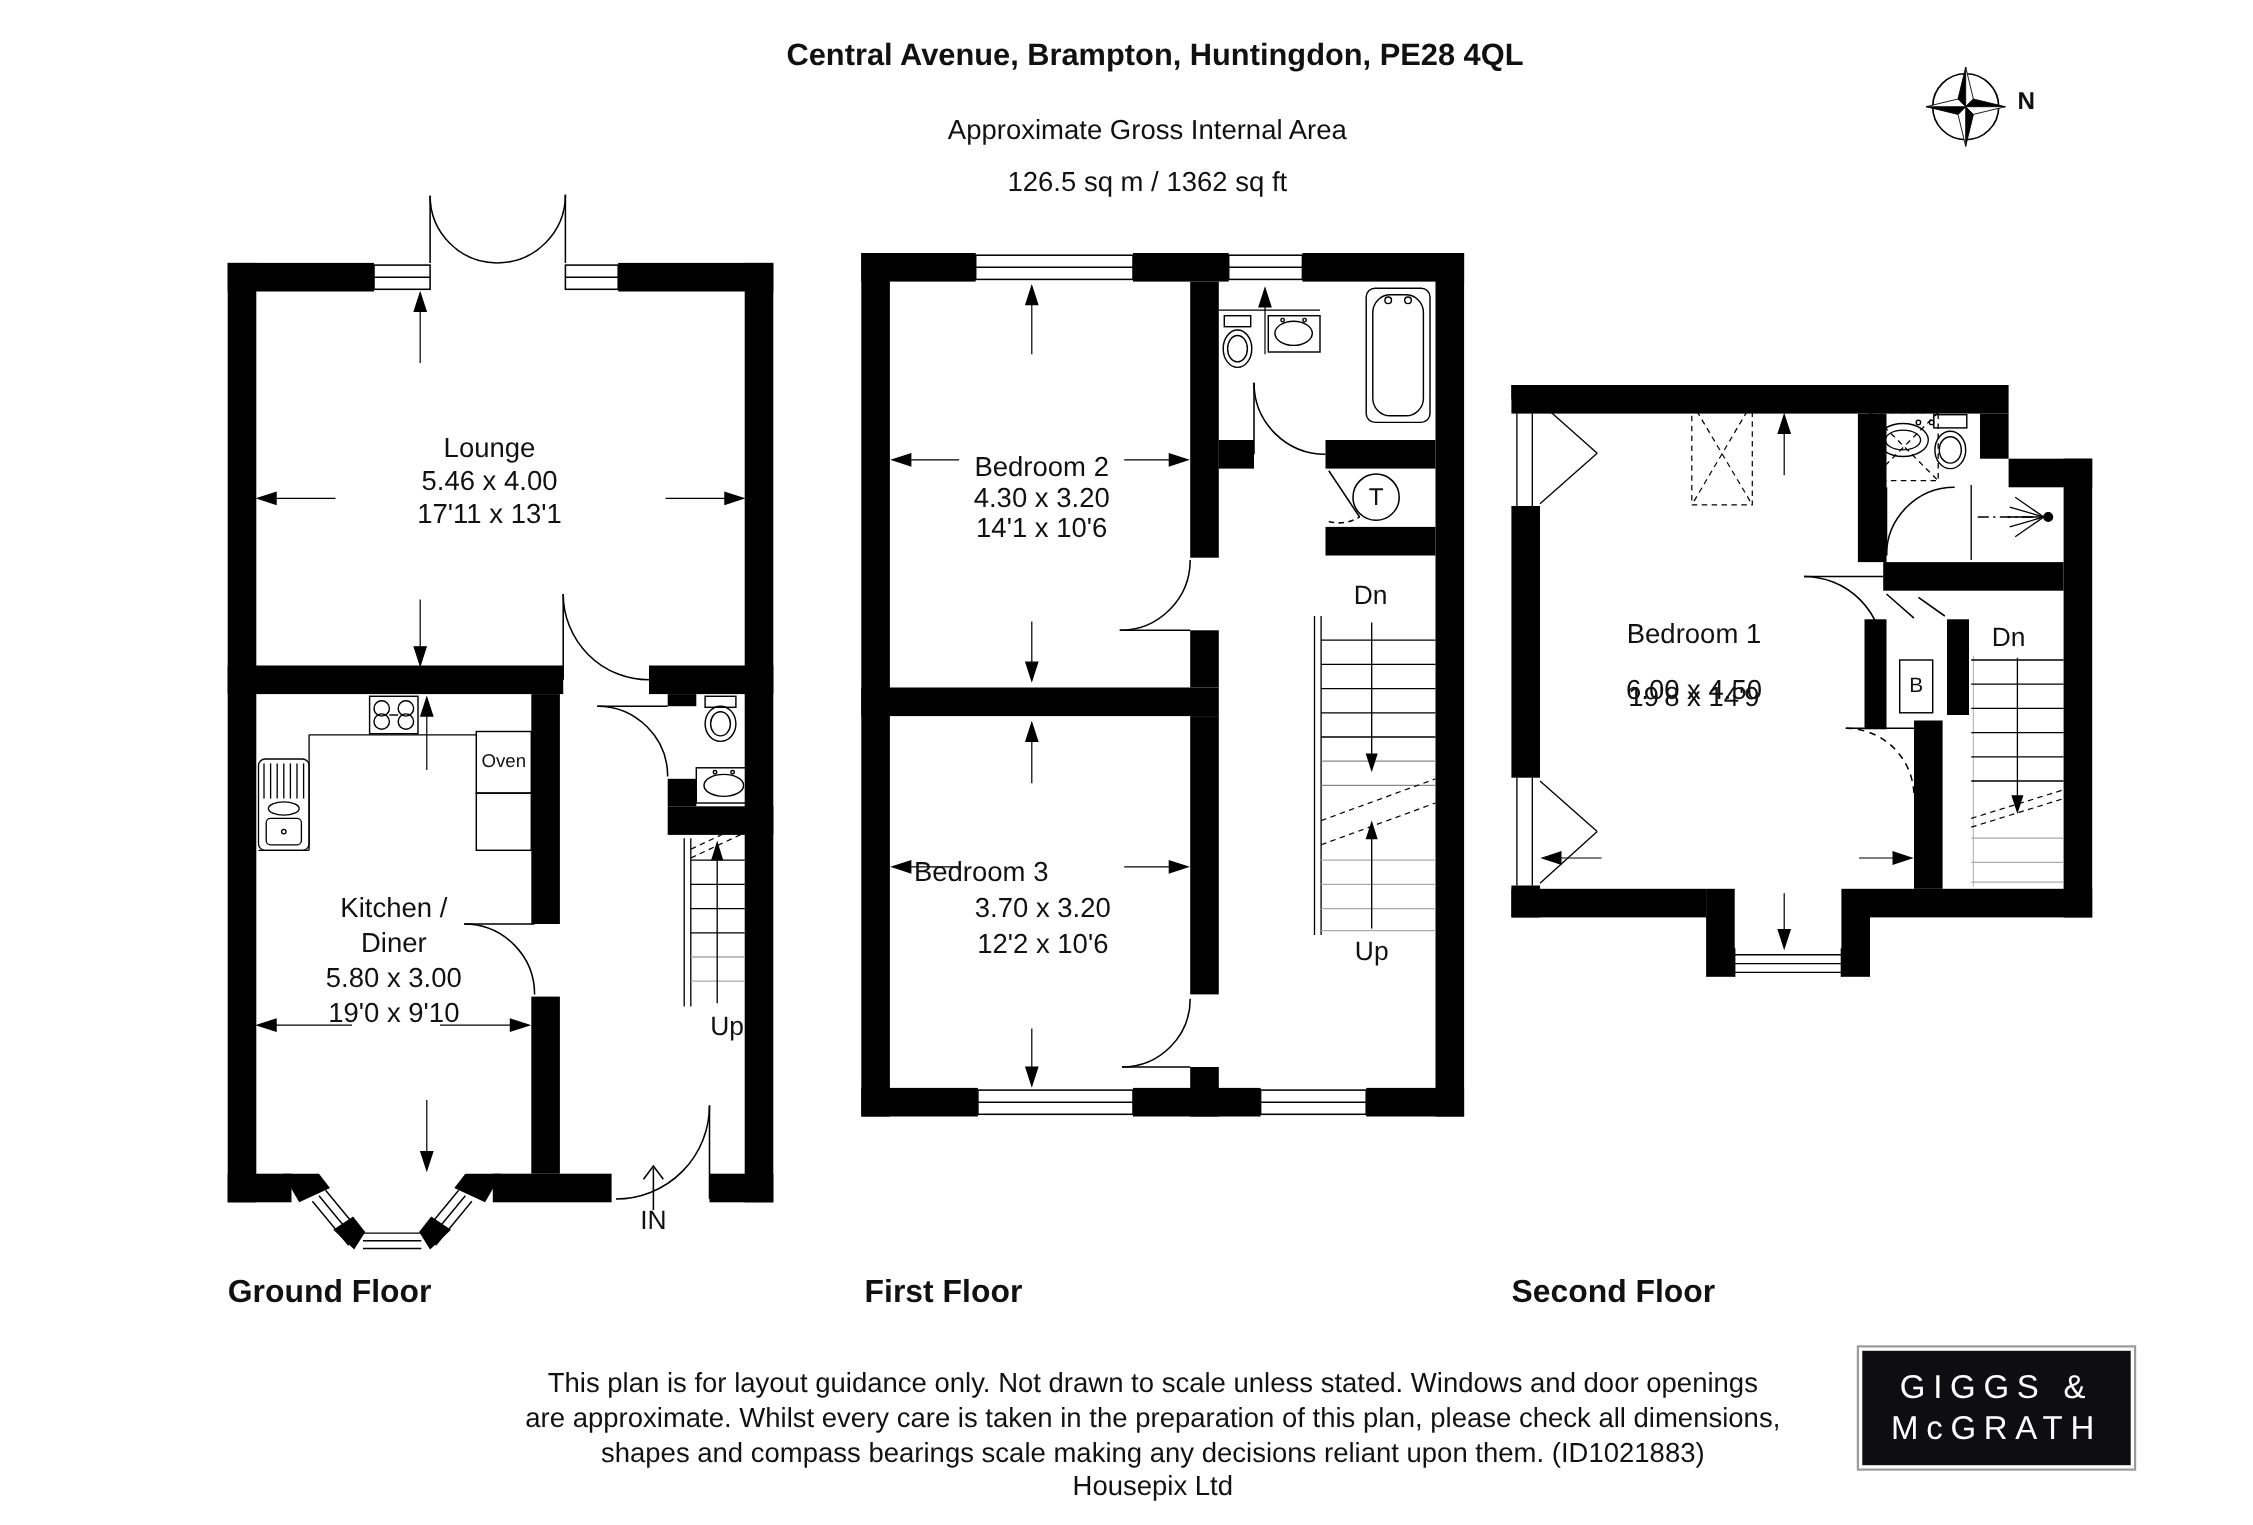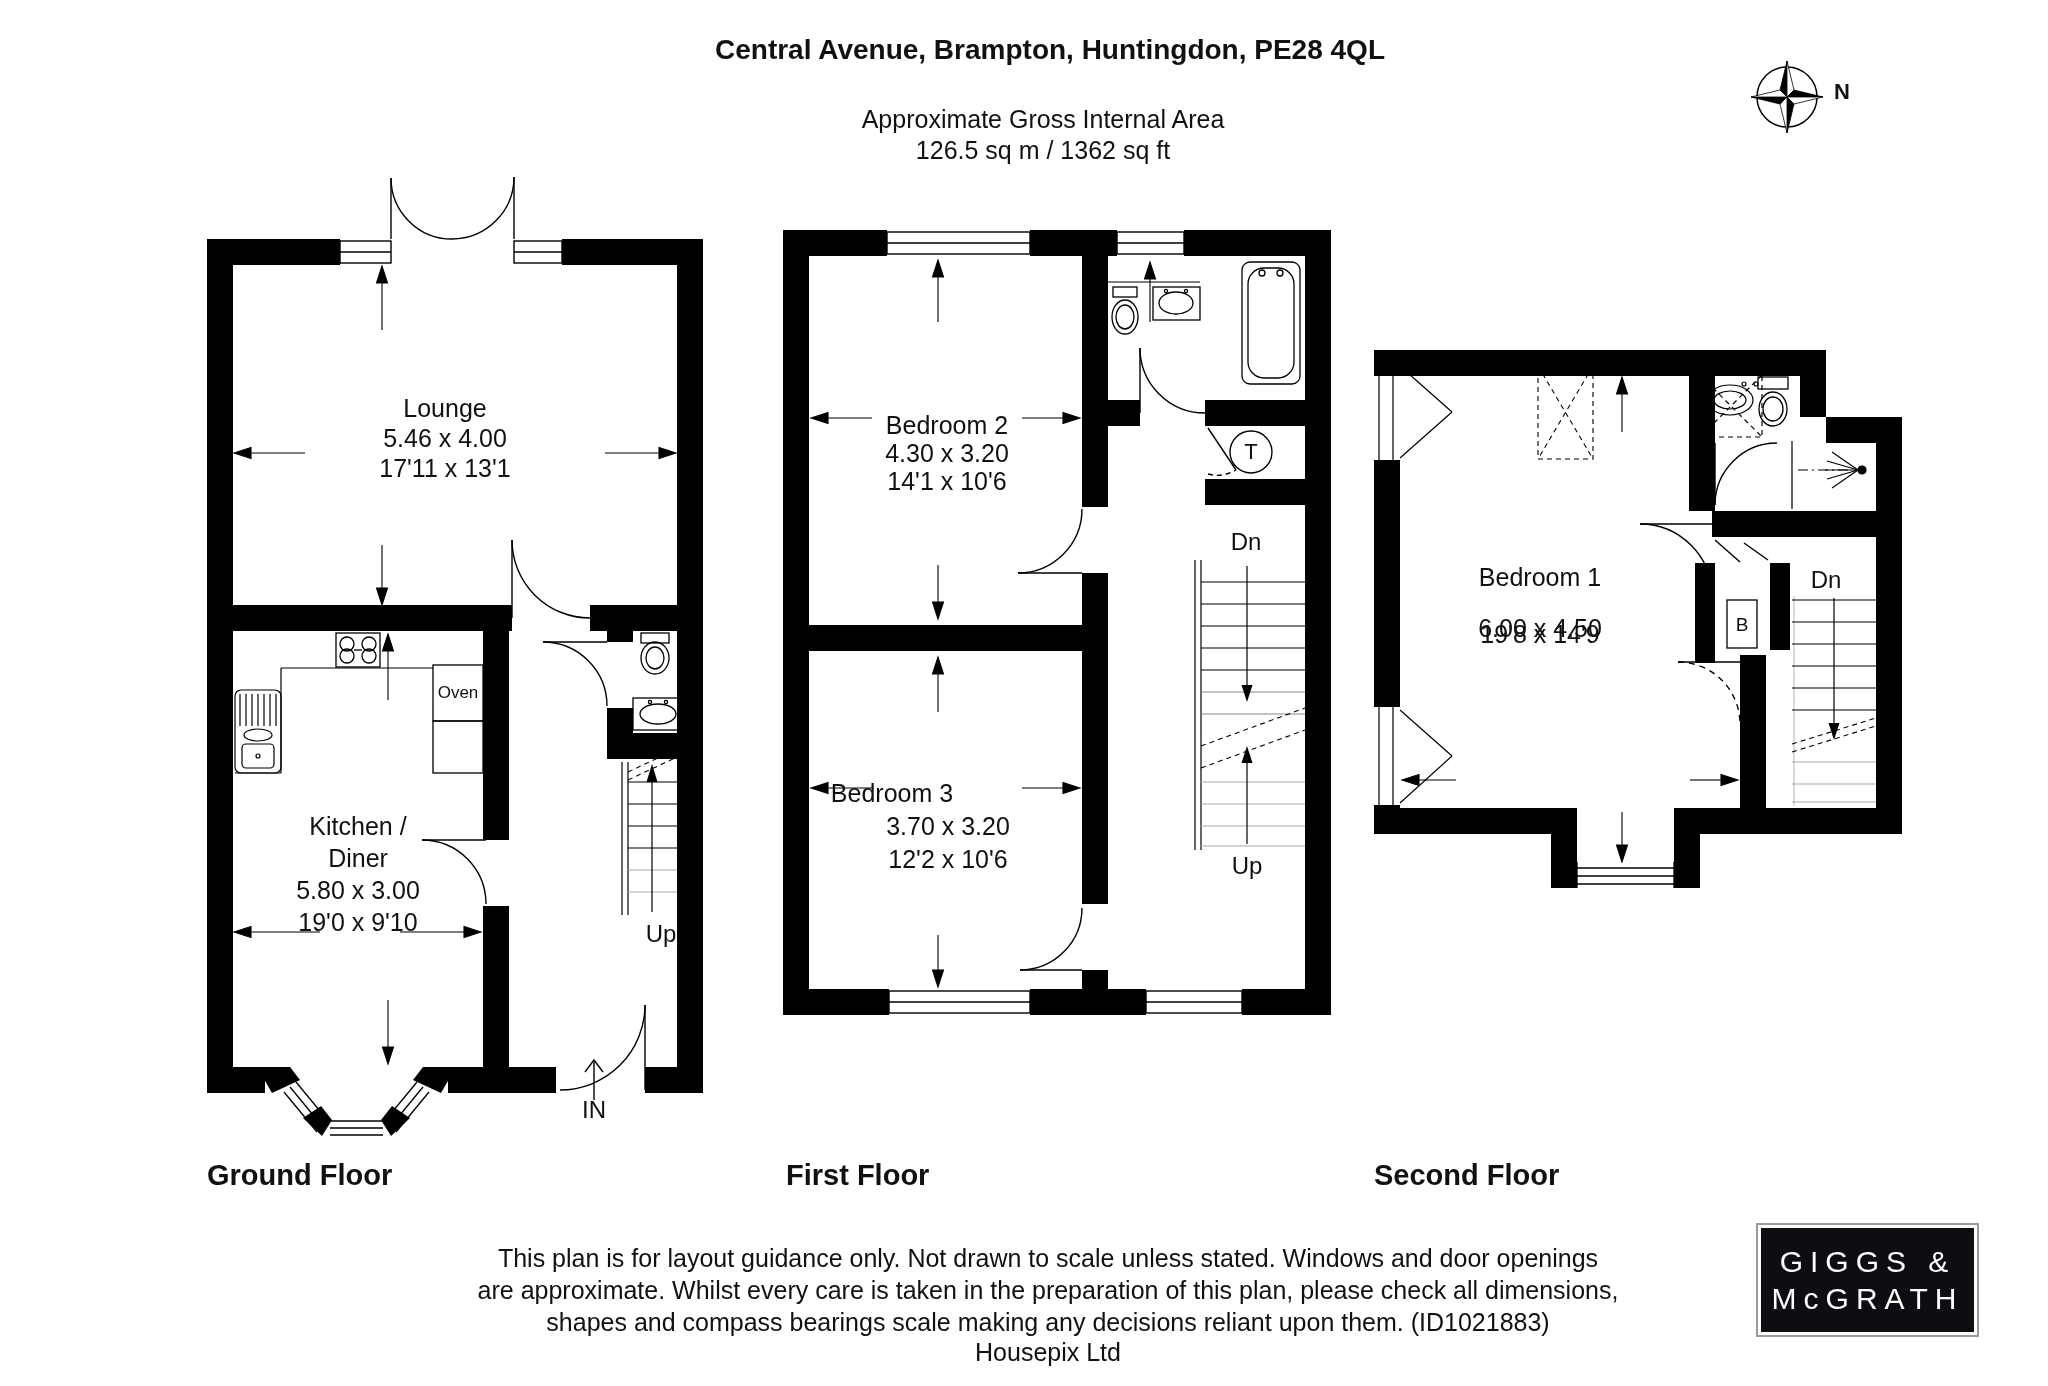--- a/index.html
+++ b/index.html
@@ -9,21 +9,21 @@
   .lbl{position:absolute;transform:translate(-50%,-50%);white-space:nowrap;text-align:center;
        font-size:25px;color:#111;line-height:1;}
   .lbl-left{position:absolute;transform:translate(0,-50%);white-space:nowrap;font-size:29px;font-weight:bold;}
   .title{font-size:28px;font-weight:bold;}
   .subtitle{font-size:25px;}
   .small{font-size:17px;}
   .mid{font-size:22px;}
   .nav{font-size:24px;}
   .north{font-size:22px;font-weight:bold;}
   .disc{font-size:25px;}
-  .logo-frame{position:absolute;left:1756px;top:1223px;width:223px;height:114px;
+  .logo-frame{position:absolute;left:1688px;top:1223px;width:254px;height:114px;
       border:2px solid #9a9a9a;background:#fff;box-sizing:border-box;padding:3px;}
   .logo-box{width:100%;height:100%;background:#0d0d12;display:flex;flex-direction:column;
       align-items:center;justify-content:center;gap:6px;}
   .logo-box span{color:#fff;font-size:30px;letter-spacing:7px;line-height:1.05;}
 </style>
 </head>
 <body>
 
 <div id="canvas">
 
@@ -448,21 +448,21 @@
       <line x1="1418" y1="780" x2="1456" y2="780"></line>
           <polygon points="1402,780 1419,774.5 1419,785.5" fill="#000"></polygon>
       <line x1="1690" y1="780" x2="1722" y2="780"></line>
           <polygon points="1738,780 1721,774.5 1721,785.5" fill="#000"></polygon>
     </g>
   </g>
 </svg>
 
 <div class="lbl title" style="left:1050px;top:50px;">Central Avenue, Brampton, Huntingdon, PE28 4QL</div>
 <div class="lbl subtitle" style="left:1043px;top:119px;">Approximate Gross Internal Area</div>
-<div class="lbl subtitle" style="left:1043px;top:150px;text-align:center;">126.5 sq m / 1362 sq ft</div>
+<div class="lbl subtitle" style="left:1043px;top:166px;text-align:center;">126.5 sq m / 1362 sq ft</div>
 <div class="lbl north" style="left:1842px;top:92px;">N</div>
 
 <div class="lbl" style="left:445px;top:408px;">Lounge</div>
 <div class="lbl" style="left:445px;top:438px;">5.46 x 4.00</div>
 <div class="lbl" style="left:445px;top:468px;">17'11 x 13'1</div>
 <div class="lbl" style="left:358px;top:826px;">Kitchen /</div>
 <div class="lbl" style="left:358px;top:858px;">Diner</div>
 <div class="lbl" style="left:358px;top:890px;">5.80 x 3.00</div>
 <div class="lbl" style="left:358px;top:922px;">19'0 x 9'10</div>
 <div class="lbl small" style="left:458px;top:692px;">Oven</div>

